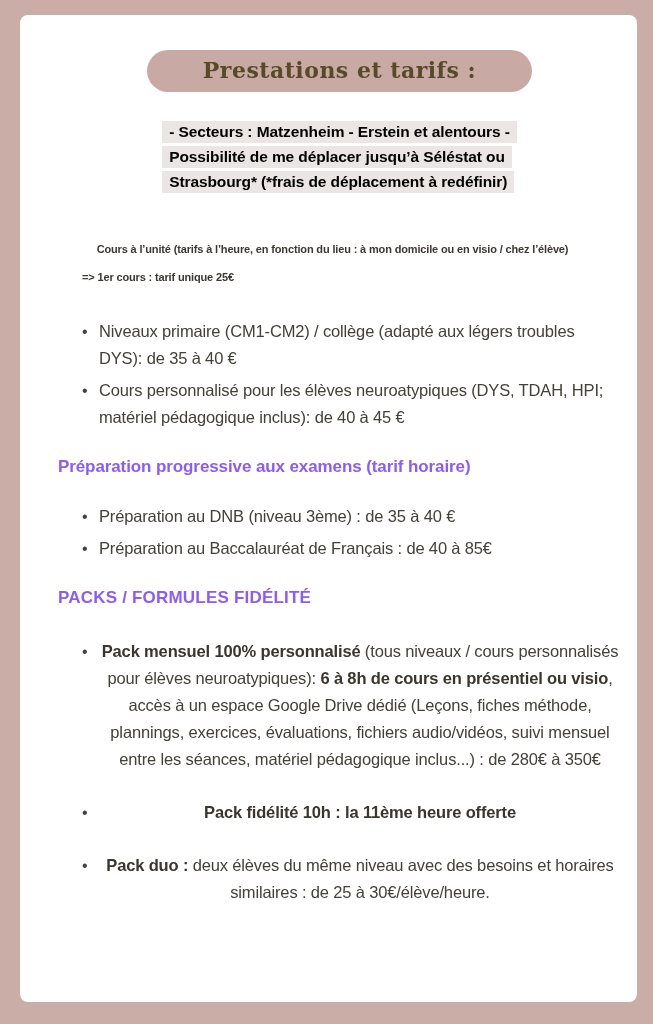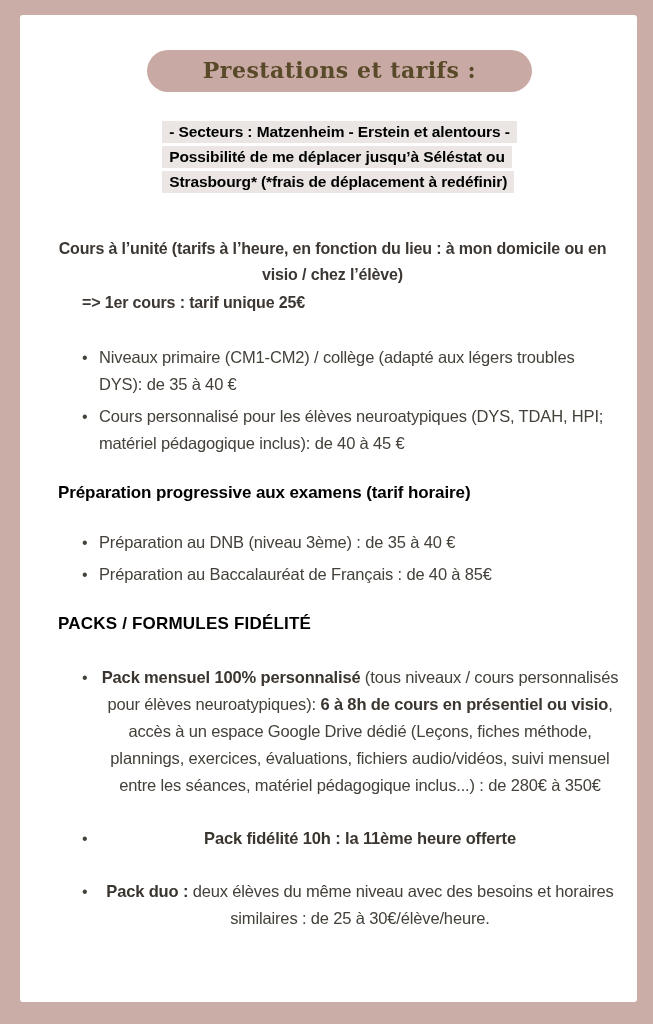--- a/index.html
+++ b/index.html
@@ -10,21 +10,21 @@
   }
   .frame {
     width: 653px; height: 1024px;
     background: #cbada7;
     box-sizing: border-box;
     padding: 15px 16px 22px 20px;
   }
   .card {
     width: 100%; height: 100%;
     background: #ffffff;
-    border-radius: 3px;
+    border-radius: 8px;
     box-sizing: border-box;
     padding: 33px 16px 20px 38px;
     overflow: hidden;
   }
   
   .pill {
     width: fit-content;
     margin: 2px auto 27px;
     background: #c9a9a4;
     border-radius: 22px;
@@ -50,21 +50,21 @@
     color: #000000;
   }
   .hl {
     background: #ebe6e3;
     padding: 2px 7px 3px 7px;
   }
   
   .intro {
     text-align: center;
     font-weight: 700;
-    font-size: 16px;
+    font-size: 11px;
     line-height: 26px;
     letter-spacing: -0.15px;
     color: #3c3733;
     margin: 0 14px 28px 0;
   }
   .intro p { margin: 0 0 2px; }
   .intro p.left { text-align: left; padding-left: 24px; }
   
   ul.bullets {
     list-style: none;
@@ -87,21 +87,21 @@
     font-size: 16px;
     color: #44403a;
   }
   ul.bullets.packs li { margin-bottom: 26px; text-align: center; }
   .b { font-weight: 700; color: #3a352f; }
   
   .subhead {
     font-size: 17px;
     font-weight: 700;
     letter-spacing: -0.1px;
-    color: #000000;
+    color: #8b5cf6;
     margin: 0 0 26px;
   }
   .subhead.caps { margin-top: 9px; margin-bottom: 30px; letter-spacing: 0.2px; }
 </style>
 </head>
 <body>
 
 <div class="frame">
   <div class="card">
 

